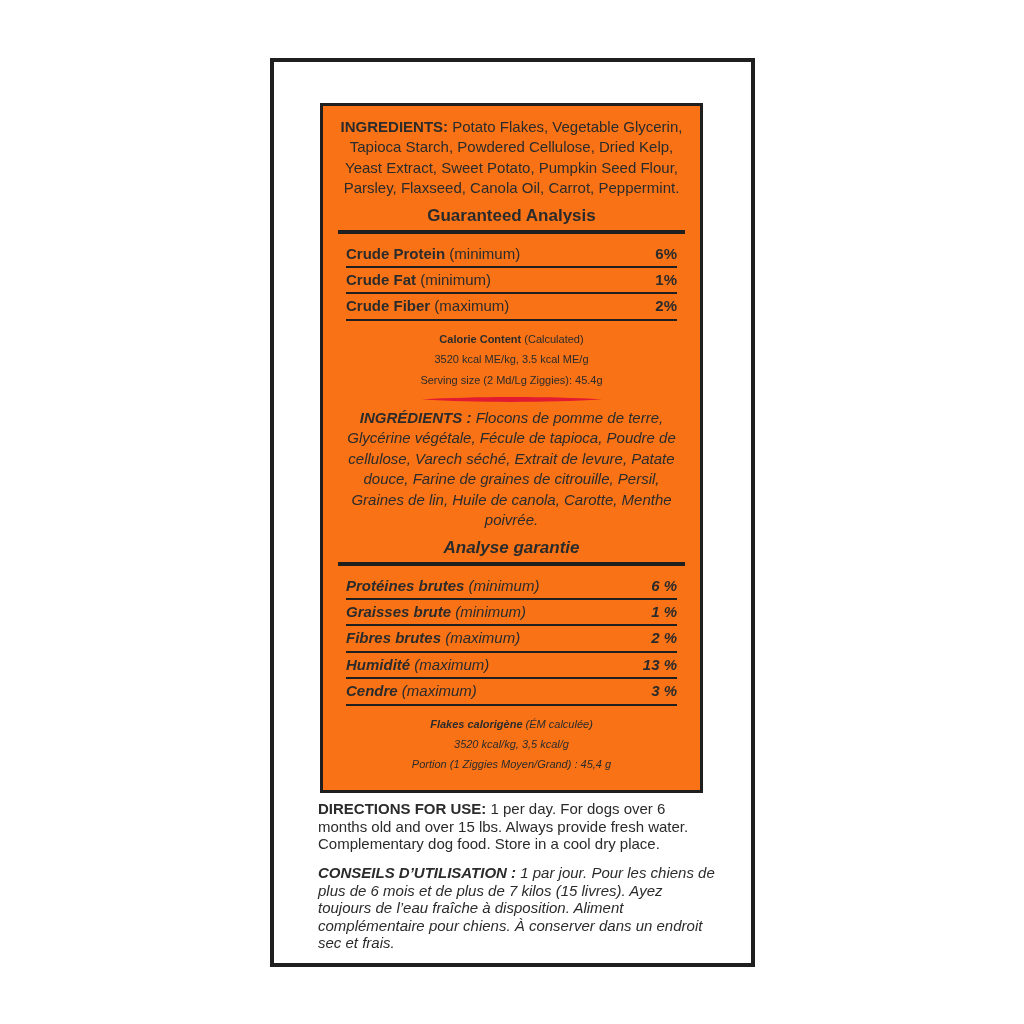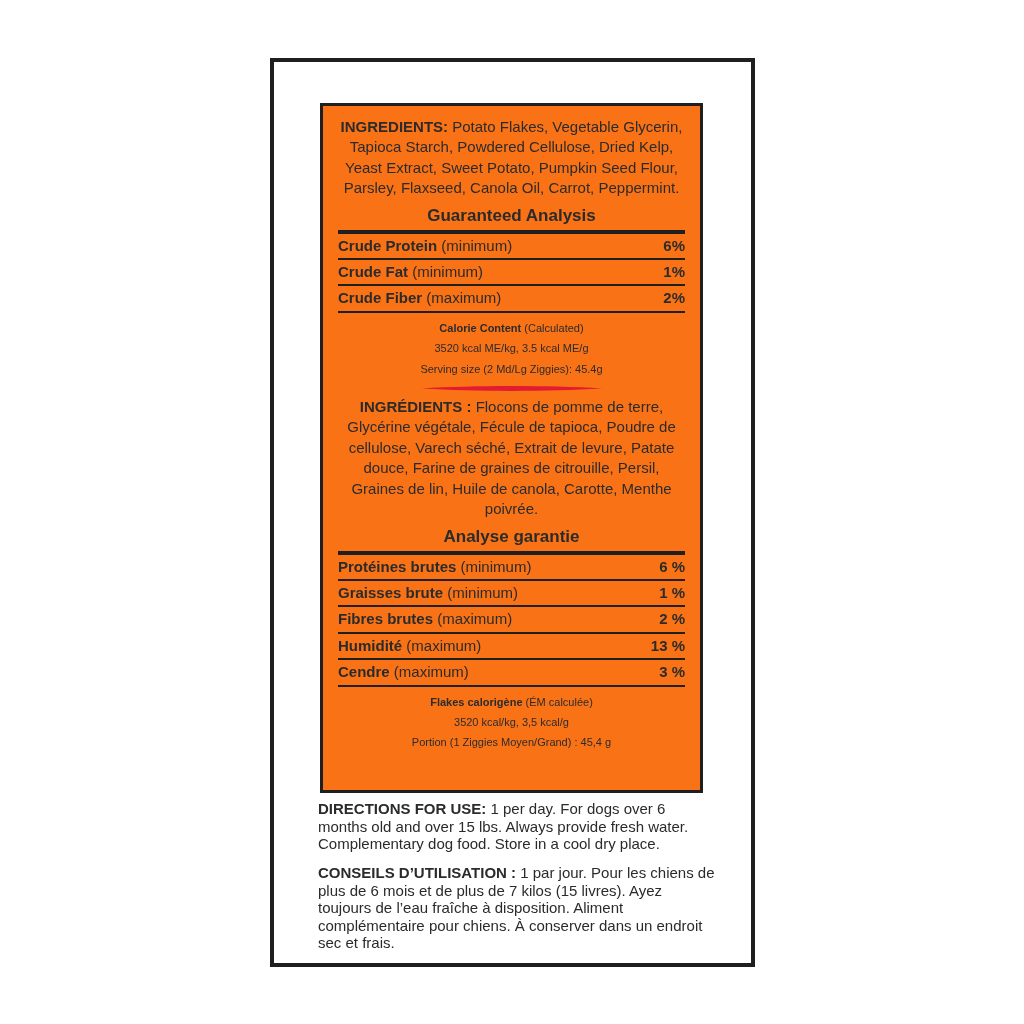--- a/index.html
+++ b/index.html
@@ -13,26 +13,26 @@
     position:absolute;left:270px;top:58px;width:485px;height:909px;
     border:4px solid var(--border,#1f1f1f);box-sizing:border-box;background:#fff;
   }
   .inner-box{
     position:absolute;left:46px;top:41px;width:383px;height:690px;
     border:3px solid var(--border,#1f1f1f);box-sizing:border-box;
     padding:11px 15px 10px;overflow:hidden;background:#f97316;text-align:center;
   }
   .para{margin:0 0 7px;font-size:15px;line-height:20.4px;}
   .b{font-weight:700;}
-  .fr{}
+  .fr{font-style:italic;}
   .sec-title{
     margin:4px 0 0;font-size:17px;font-weight:700;line-height:20px;
     padding-bottom:4px;border-bottom:4px solid var(--border,#1f1f1f);
   }
-  .ga-table{margin:0;}
+  .ga-table{margin:8px;}
   .row{
     display:flex;justify-content:space-between;align-items:baseline;
     padding:2px 0 2px;border-bottom:2px solid var(--border,#1f1f1f);
     font-size:15px;line-height:20.4px;
   }
   .row .val{font-weight:700;white-space:nowrap;}
   .calorie{margin-top:5px;}
   .calorie p{margin:0;font-size:11px;line-height:20.4px;}
   .divider-wrap{text-align:center;margin:6px 0 5px;line-height:0;}
   .directions{

